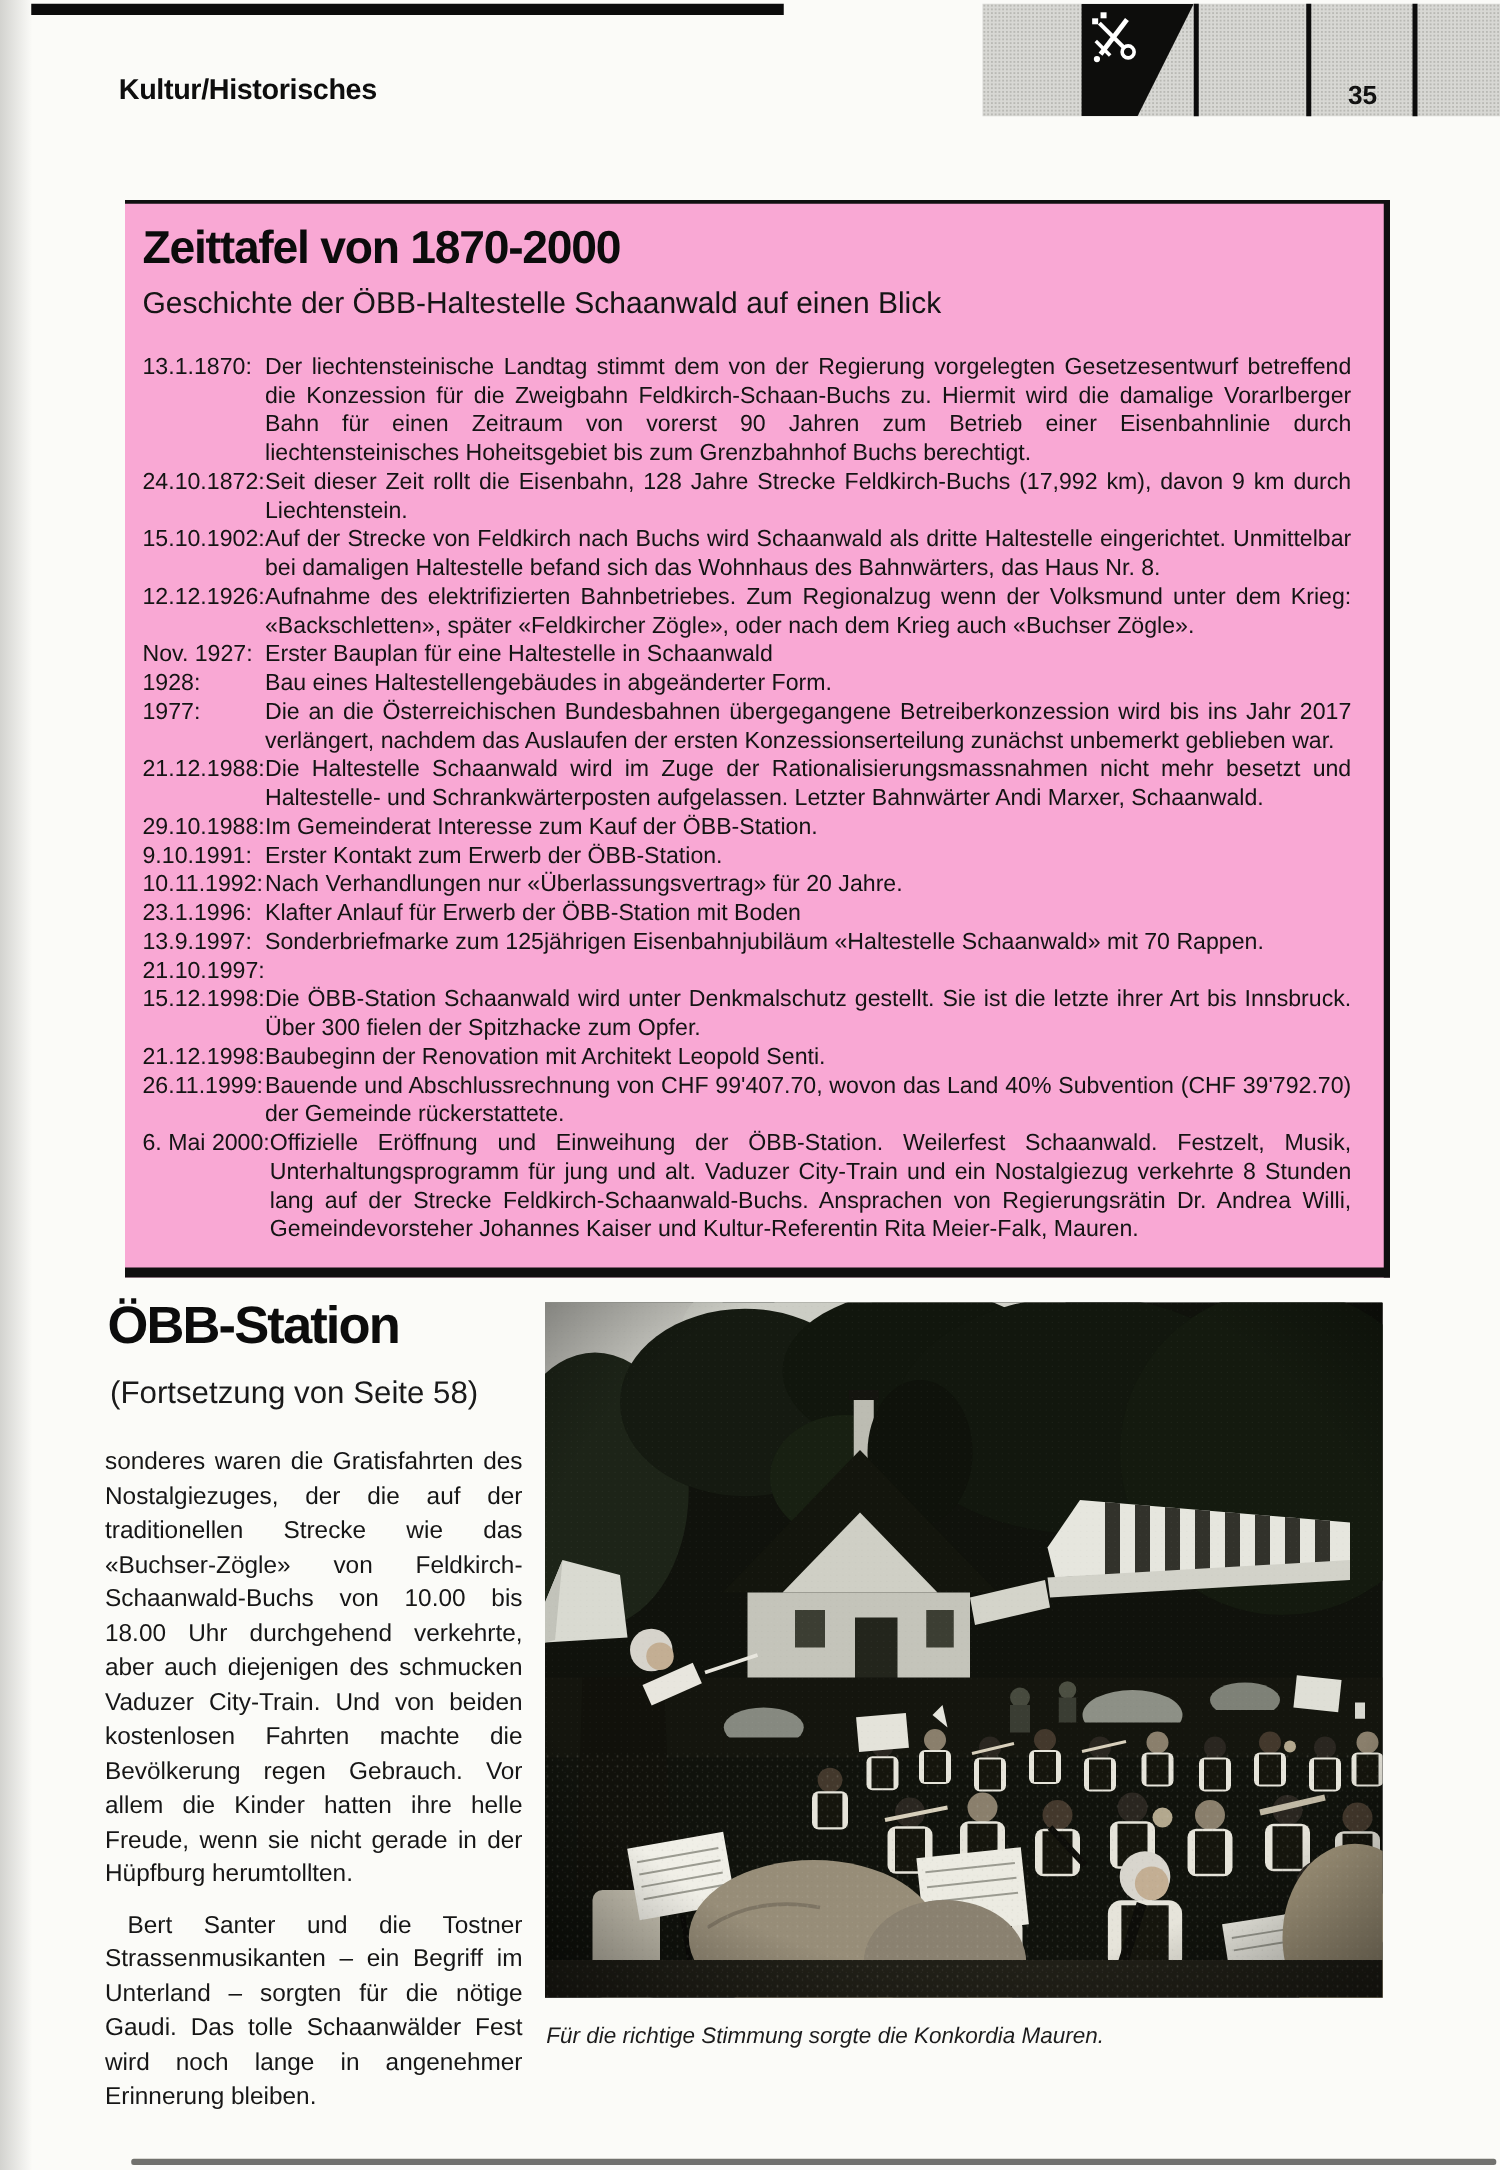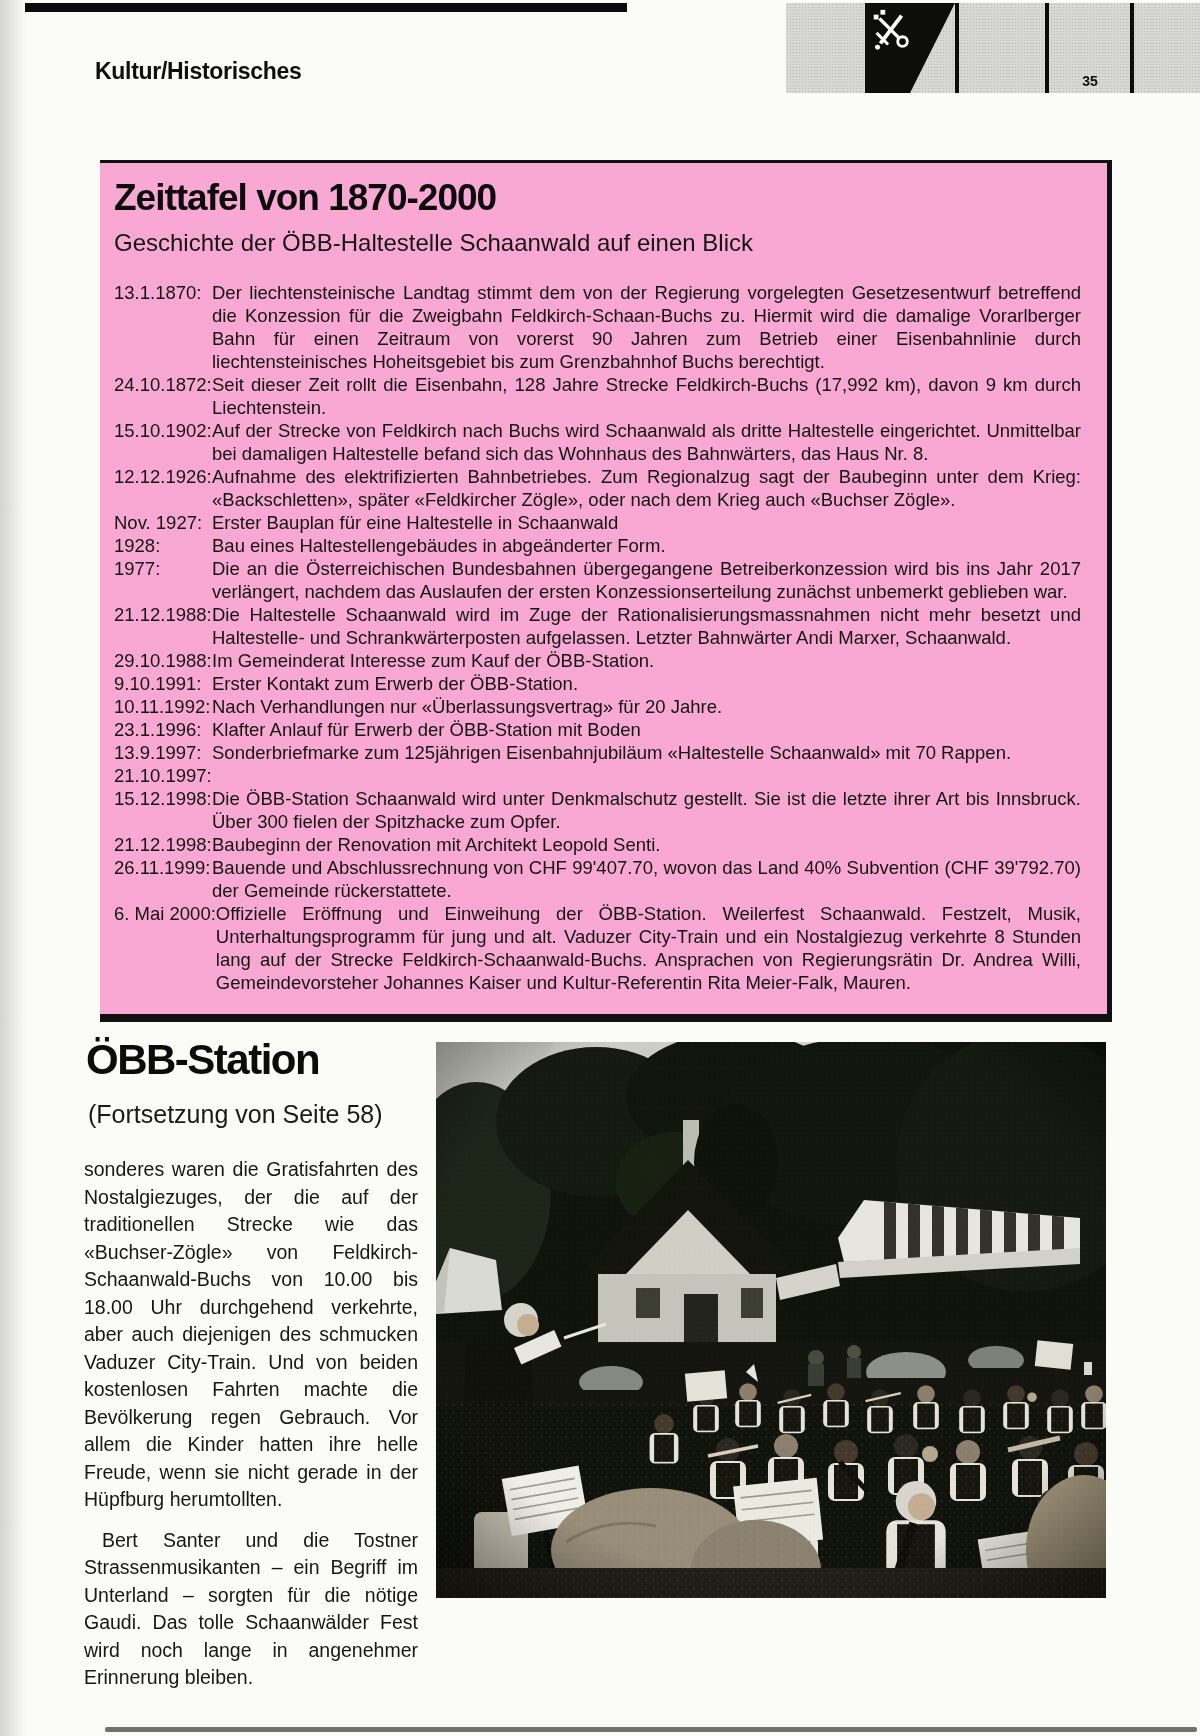--- a/index.html
+++ b/index.html
@@ -18,21 +18,21 @@
   .head-strip{position:absolute;left:786px;top:3px;width:414px;height:90px;
     background-color:#d8d8d4;
     background-image:radial-gradient(circle,#b9b9b4 .8px,rgba(0,0,0,0) .9px);
     background-size:3px 3px;}
   .strip-line{position:absolute;top:0;width:4px;height:90px;background:#0c0c0c;}
   .tri-block{position:absolute;left:79px;top:0;width:90px;height:90px;background:#0d0d0c;
     -webkit-clip-path:polygon(0 0,100% 0,50% 100%,0 100%);
     clip-path:polygon(0 0,100% 0,50% 100%,0 100%);}
   .tri-block svg{position:absolute;left:2px;top:3px;}
   .page-num{position:absolute;left:263px;bottom:4px;width:82px;text-align:center;
-    font-size:14px;font-weight:bold;color:#111;}
+    font-size:21px;font-weight:bold;color:#111;}
   .section-label{position:absolute;left:95px;top:58px;font-size:23px;font-weight:bold;
     letter-spacing:-.3px;color:#0e0e0e;}
   
   .tbox{position:absolute;left:100px;top:160px;width:1007px;height:851px;
     background:#f9a8d4;border-top:3px solid #101010;border-right:5px solid #101010;
     border-bottom:8px solid #101010;}
   .tbox-title{margin:14px 0 0 14px;font-size:37px;font-weight:bold;letter-spacing:-1px;color:#0c0c0c;}
   .tbox-sub{margin:10px 0 0 14px;font-size:24px;color:#151515;}
   .timeline{margin-top:24px;}
   .entry{display:flex;font-size:18.5px;line-height:23px;color:#141414;}
@@ -97,21 +97,21 @@
           <div class="txt">Seit dieser Zeit rollt die Eisenbahn, 128 Jahre Strecke Feldkirch-Buchs (17,992 km), davon 9 km durch Liechtenstein.</div>
         </div>
 
         <div class="entry">
           <div class="date">15.10.1902:</div>
           <div class="txt">Auf der Strecke von Feldkirch nach Buchs wird Schaanwald als dritte Haltestelle eingerichtet. Unmittelbar bei damaligen Haltestelle befand sich das Wohnhaus des Bahnwärters, das Haus Nr. 8.</div>
         </div>
 
         <div class="entry">
           <div class="date">12.12.1926:</div>
-          <div class="txt">Aufnahme des elektrifizierten Bahnbetriebes. Zum Regionalzug sagt der Baubeginn unter dem Krieg: «Backschletten», später «Feldkircher Zögle», oder nach dem Krieg auch «Buchser Zögle».</div>
+          <div class="txt">Aufnahme des elektrifizierten Bahnbetriebes. Zum Regionalzug wenn der Volksmund unter dem Krieg: «Backschletten», später «Feldkircher Zögle», oder nach dem Krieg auch «Buchser Zögle».</div>
         </div>
 
         <div class="entry">
           <div class="date">Nov. 1927:</div>
           <div class="txt">Erster Bauplan für eine Haltestelle in Schaanwald</div>
         </div>
 
         <div class="entry">
           <div class="date">1928:</div>
           <div class="txt">Bau eines Haltestellengebäudes in abgeänderter Form.</div>
@@ -448,15 +448,16 @@
         <ellipse cx="320" cy="528" rx="65" ry="50" fill="#8a8170"></ellipse>
         <ellipse cx="648" cy="508" rx="58" ry="75" fill="#9f9379"></ellipse>
       </g>
 
       <rect x="0" y="526" width="670" height="30" fill="#201f17"></rect>
       <rect x="0" y="360" width="670" height="196" fill="url(#grit)" opacity=".22"></rect>
       <rect x="0" y="0" width="670" height="556" fill="url(#grain)" opacity=".05"></rect>
       <rect x="0" y="0" width="670" height="556" fill="url(#vig)"></rect>
     </svg>
   </div>
+  <div class="caption">Für die richtige Stimmung sorgte die Konkordia Mauren.</div>
 
   <div class="scan-bottom"></div>
 </div>
 
 </body></html>

